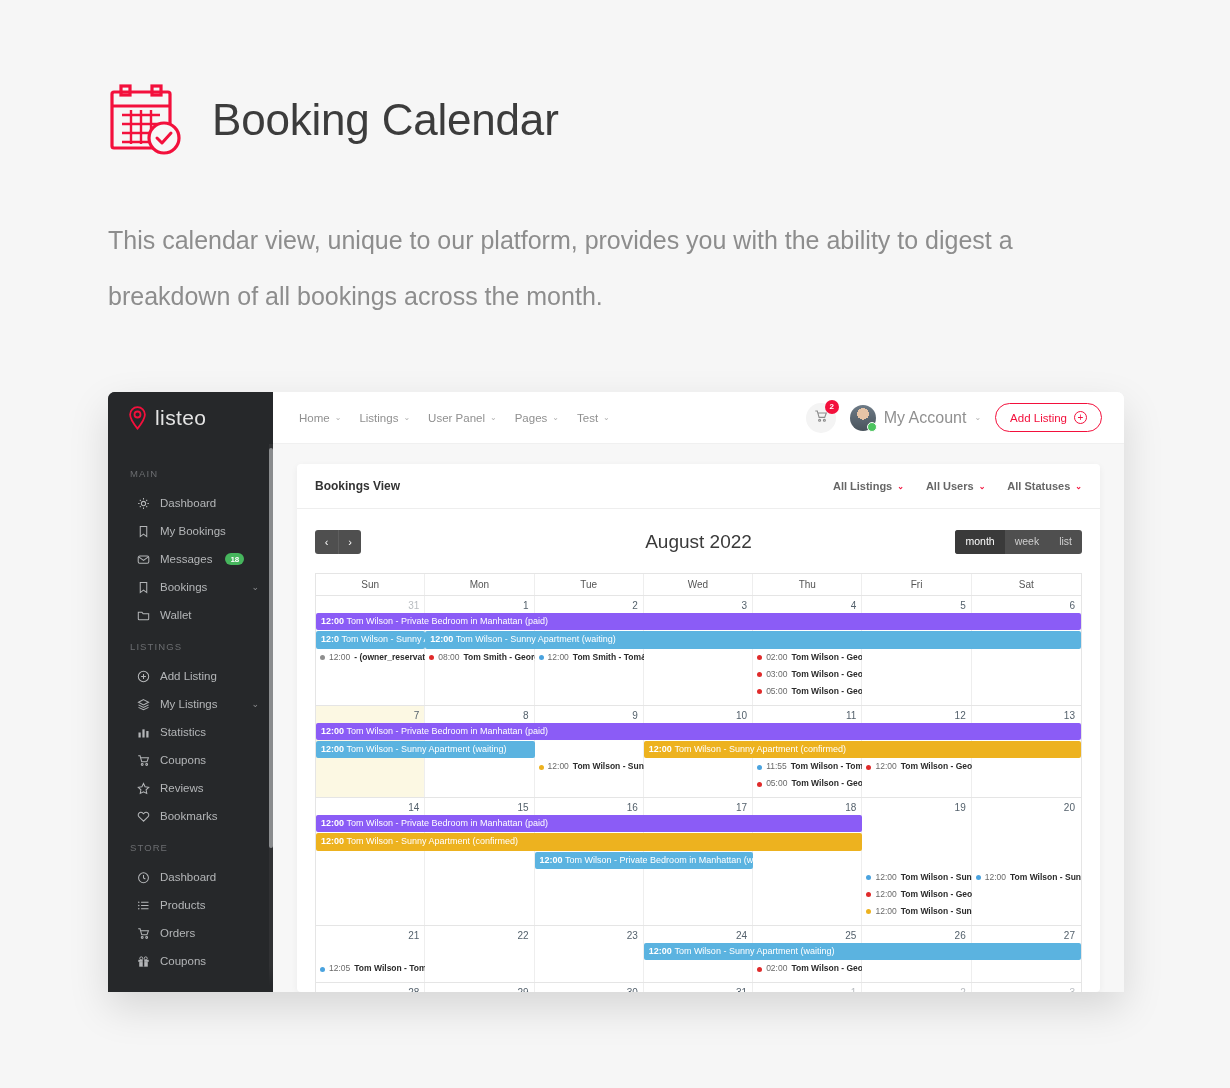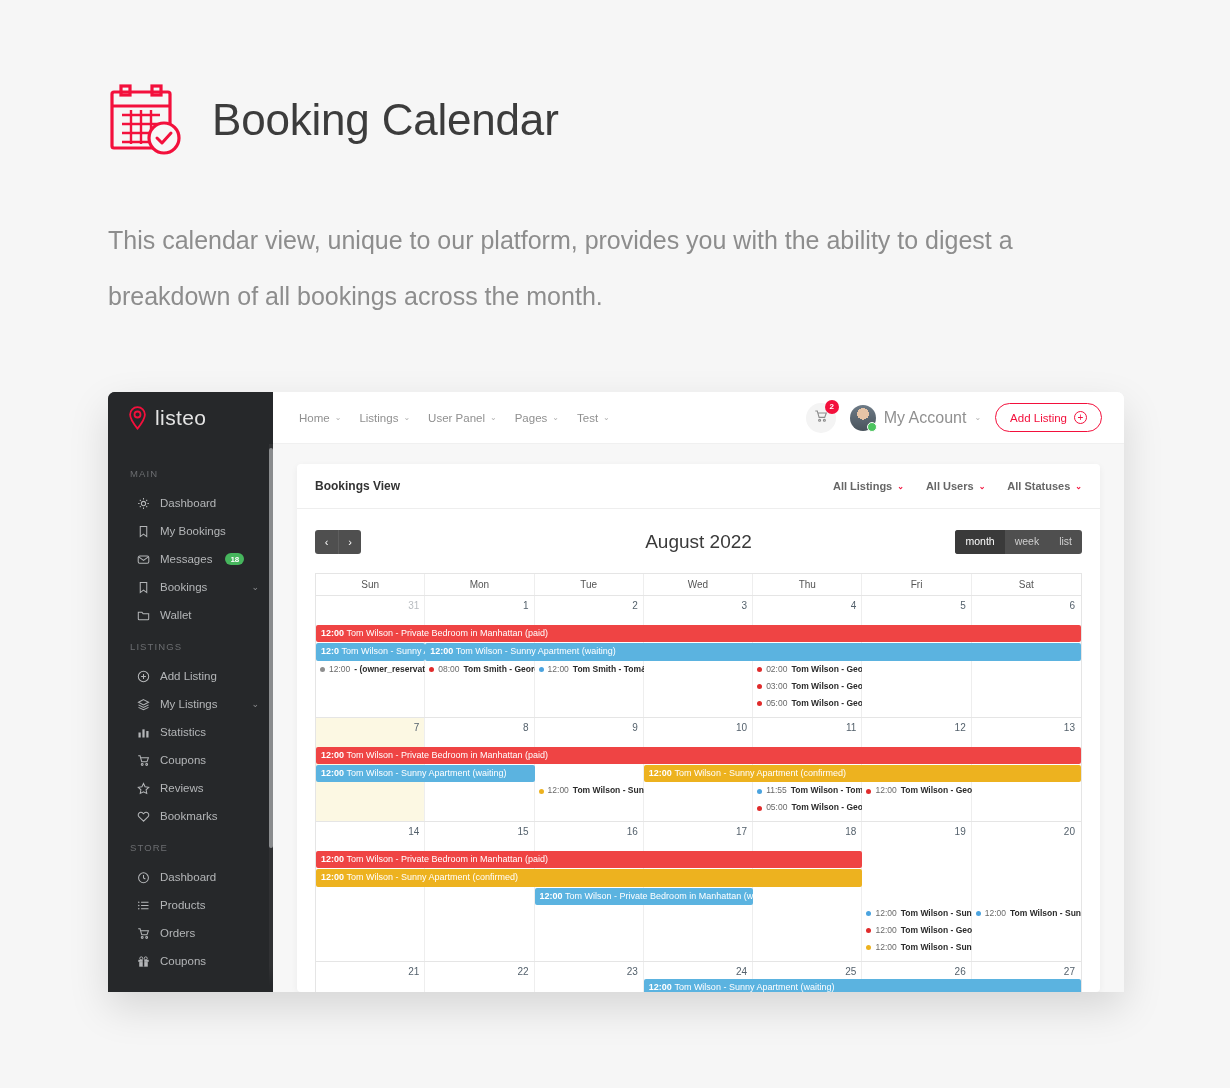--- a/index.html
+++ b/index.html
@@ -174,21 +174,21 @@
   .nums div.other { color: #b8bcc0; }
   .evts { position: relative; padding: 0 0 4px 0; }
   .row { display: grid; grid-template-columns: repeat(7, 1fr); position: relative; min-height: 17px; }
 
   .bar {
     font-size: 9px; color: #fff; padding: 3px 4px 3px 5px; margin: 0 0 1px 0;
     white-space: nowrap; overflow: hidden; border-radius: 2px; cursor: pointer;
     line-height: 1.25;
   }
   .bar b { font-weight: 700; }
-  .bar.green  { background: #ef4444; margin-top: 12px; }
+  .bar.green  { background: #8b5cf6; }
   .bar.blue   { background: #5bb3e0; }
   .bar.orange { background: #edb21f; }
 
   .dot-evt {
     font-size: 8.5px; color: #2b2b2b; padding: 2px 3px 2px 4px; margin-bottom: 1px;
     white-space: nowrap; overflow: hidden; display: flex; align-items: center; gap: 4px;
     cursor: pointer; line-height: 1.3;
   }
   .dot { width: 5px; height: 5px; border-radius: 50%; flex: 0 0 5px; }
   .dot-time { color: #6a6a6a; }

